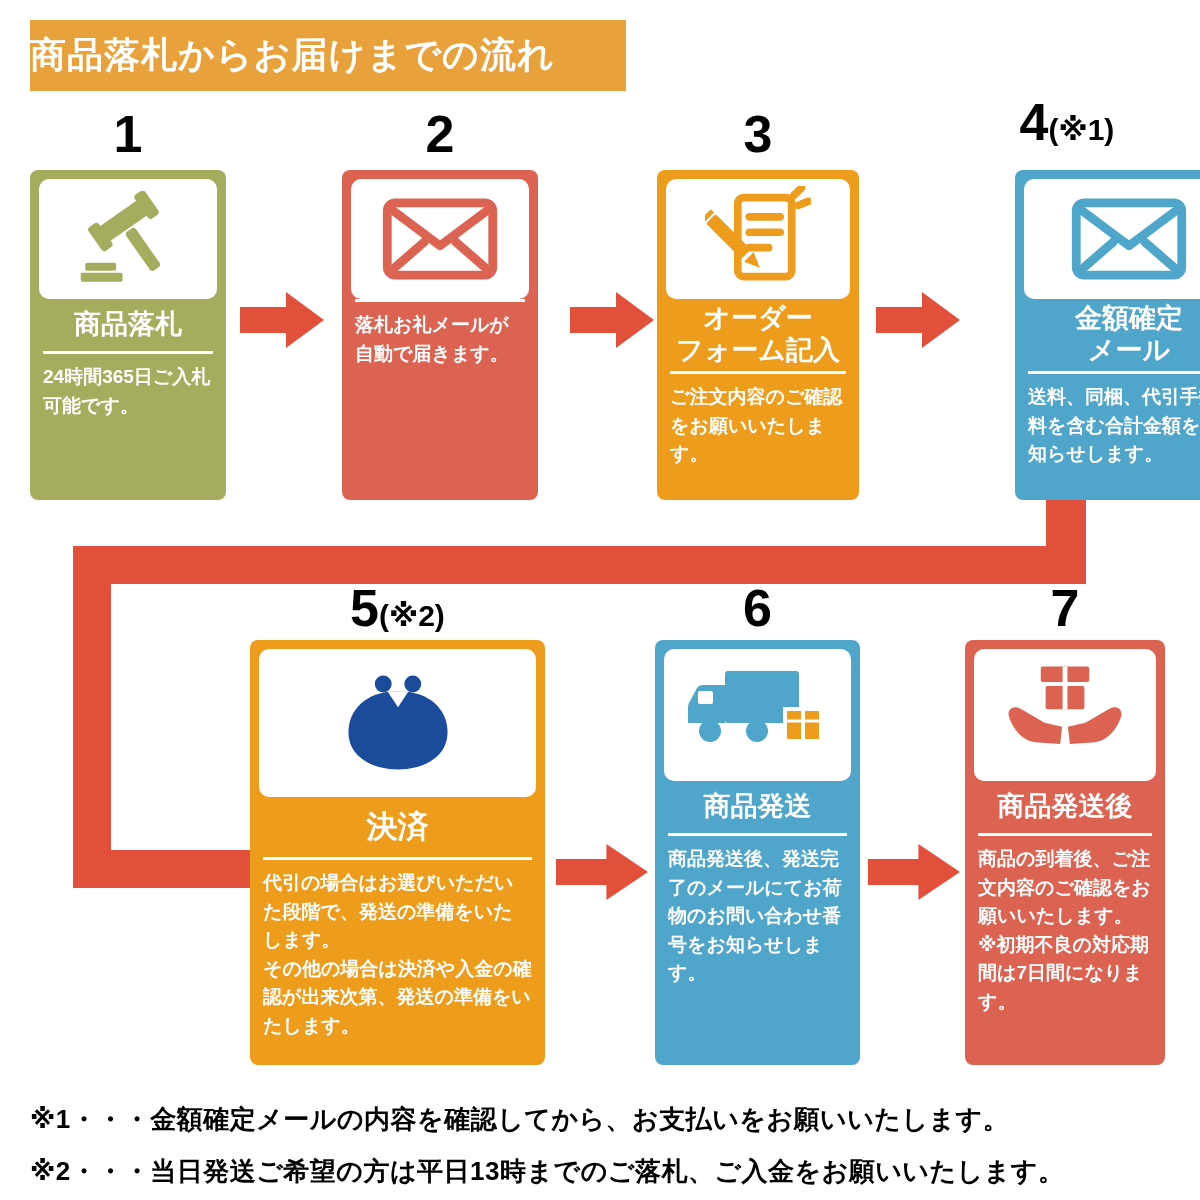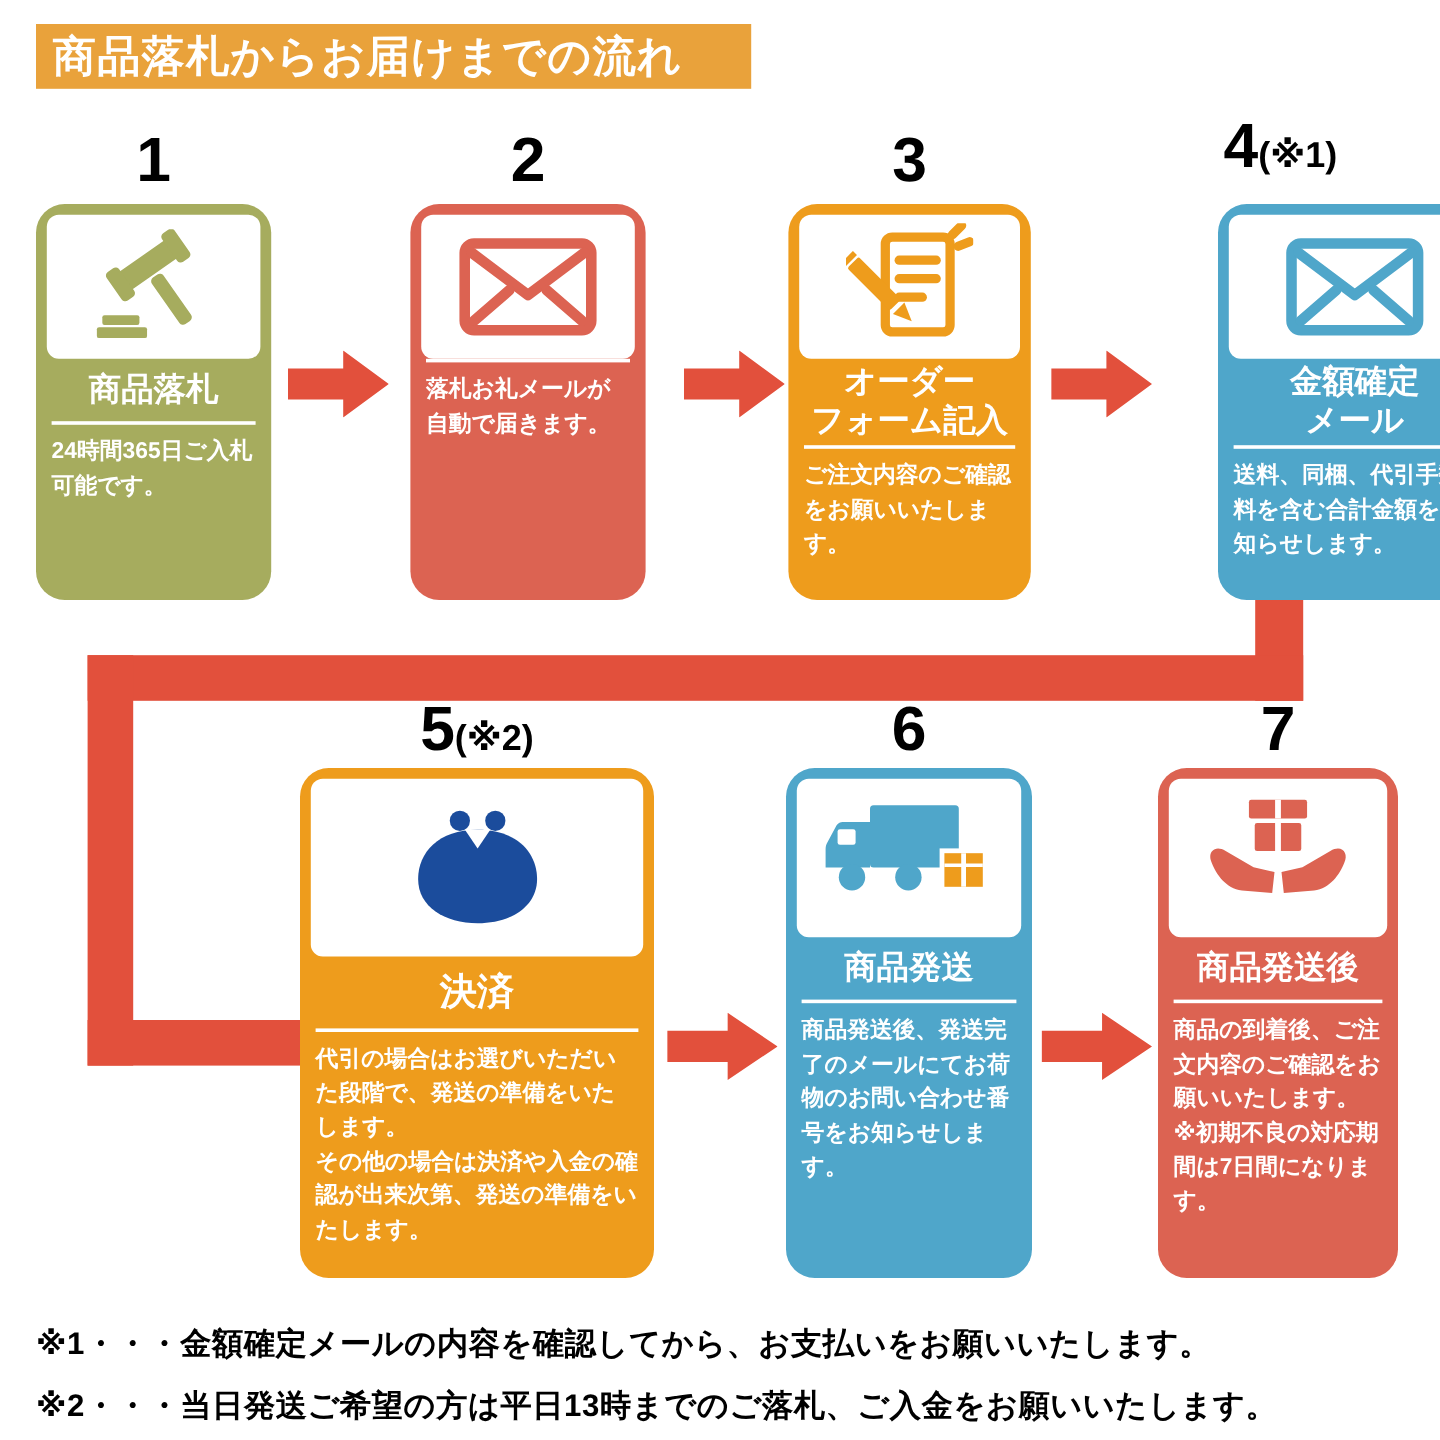--- a/index.html
+++ b/index.html
@@ -1,30 +1,30 @@
 <!DOCTYPE html>
 <html style="--header-orange: #E9A23B; --olive: #A6AC5E; --red: #DC6352; --orange: #EE9C1C; --blue: #4FA6CA; --navy: #1B4C9C; --arrow: #E2503C; --ink: #111111;"><head>
 <meta charset="utf-8">
 <style>
   *{margin:0;padding:0;box-sizing:border-box}
   html,body{background:#fff}
   body{font-family:"Liberation Sans","DejaVu Sans",sans-serif;color:#111}
   :root{--header-orange:#E9A23B;--olive:#A6AC5E;--red:#DC6352;--orange:#EE9C1C;--blue:#4FA6CA;--navy:#1B4C9C;--arrow:#E2503C;--ink:#111111}
   .canvas{position:relative;width:1200px;height:1200px;background:#fff;overflow:hidden}
 
-  .header{position:absolute;left:30px;top:20px;width:596px;height:54px;background:var(--header-orange);display:flex;align-items:center;padding-left:14px}
+  .header{position:absolute;left:30px;top:20px;width:596px;height:71px;background:var(--header-orange);display:flex;align-items:center;}
   .header span{color:#fff;font-size:36px;font-weight:bold;letter-spacing:1px}
 
   .seg{position:absolute;background:var(--arrow)}
 
   .stepnum{position:absolute;text-align:center;font-weight:bold;color:#000;line-height:56px}
   .stepnum .n{font-size:52px}
   .stepnum .nn{font-size:30px}
 
-  .card{position:absolute;border-radius:24px;color:#fff}
+  .card{position:absolute;border-radius:8px;color:#fff}
   .bg-olive{background:var(--olive)} .bg-red{background:var(--red)}
   .bg-orange{background:var(--orange)} .bg-blue{background:var(--blue)}
   .icon-panel{background:#fff;border-radius:10px;margin:9px 9px 0;display:flex;align-items:center;justify-content:center}
   .panel-sm{height:120px}.panel-md{height:132px}.panel-lg{height:148px}
   .card-title{display:flex;align-items:center;justify-content:center;text-align:center;font-weight:bold;white-space:pre-line;font-size:27px;line-height:1.18}
   .title-2l{height:72px}.title-1l{height:52px}.title-big{font-size:31px;height:60px}
   .divider{height:3px;background:#fff;margin:0 13px}
   .card-desc{font-weight:bold;font-size:19px;line-height:1.5;padding:9px 13px 0;white-space:pre-line;text-align:left}
 
   .arrow{position:absolute}

